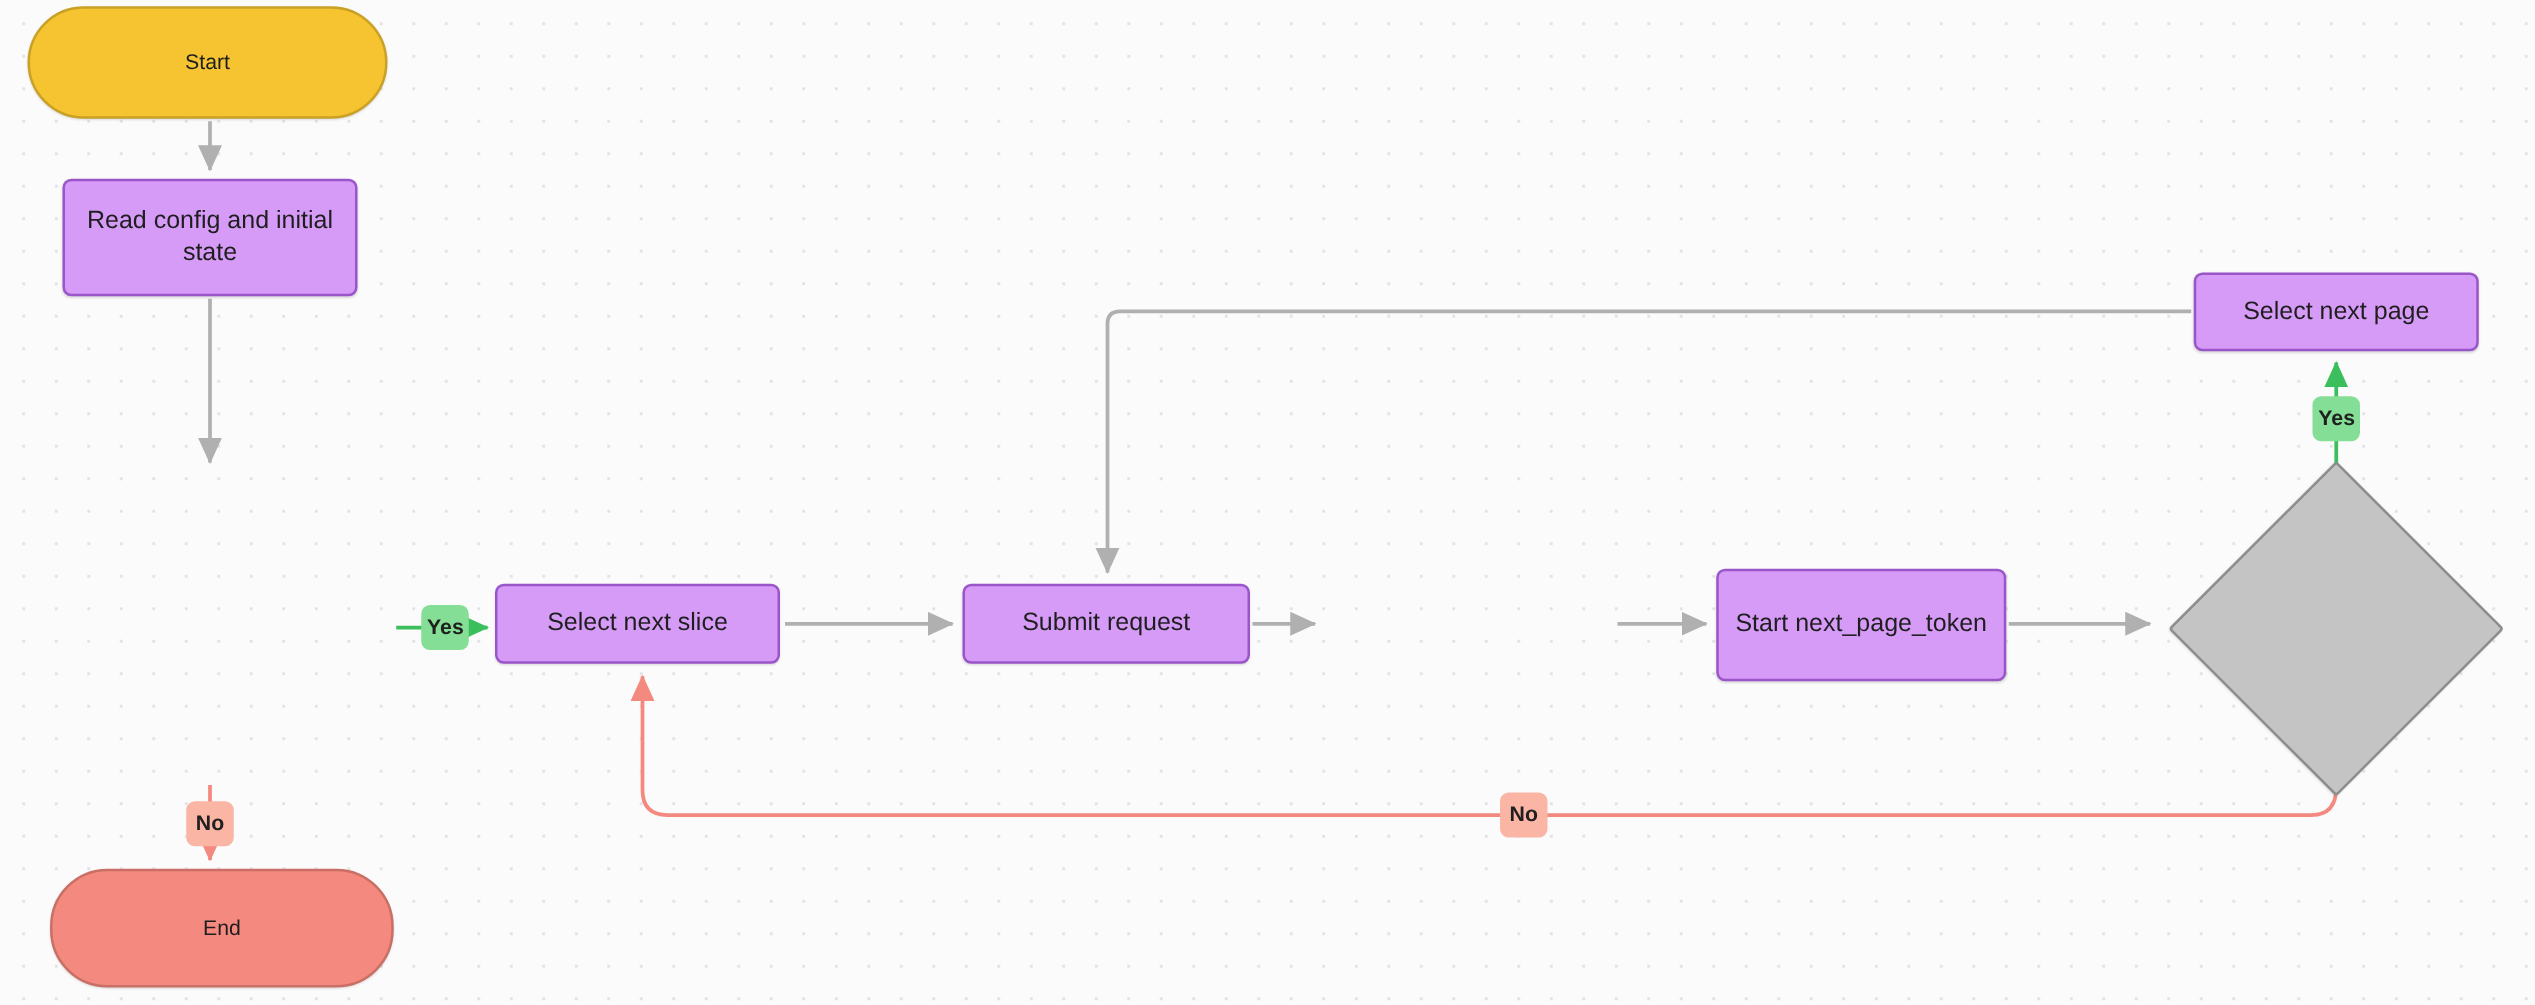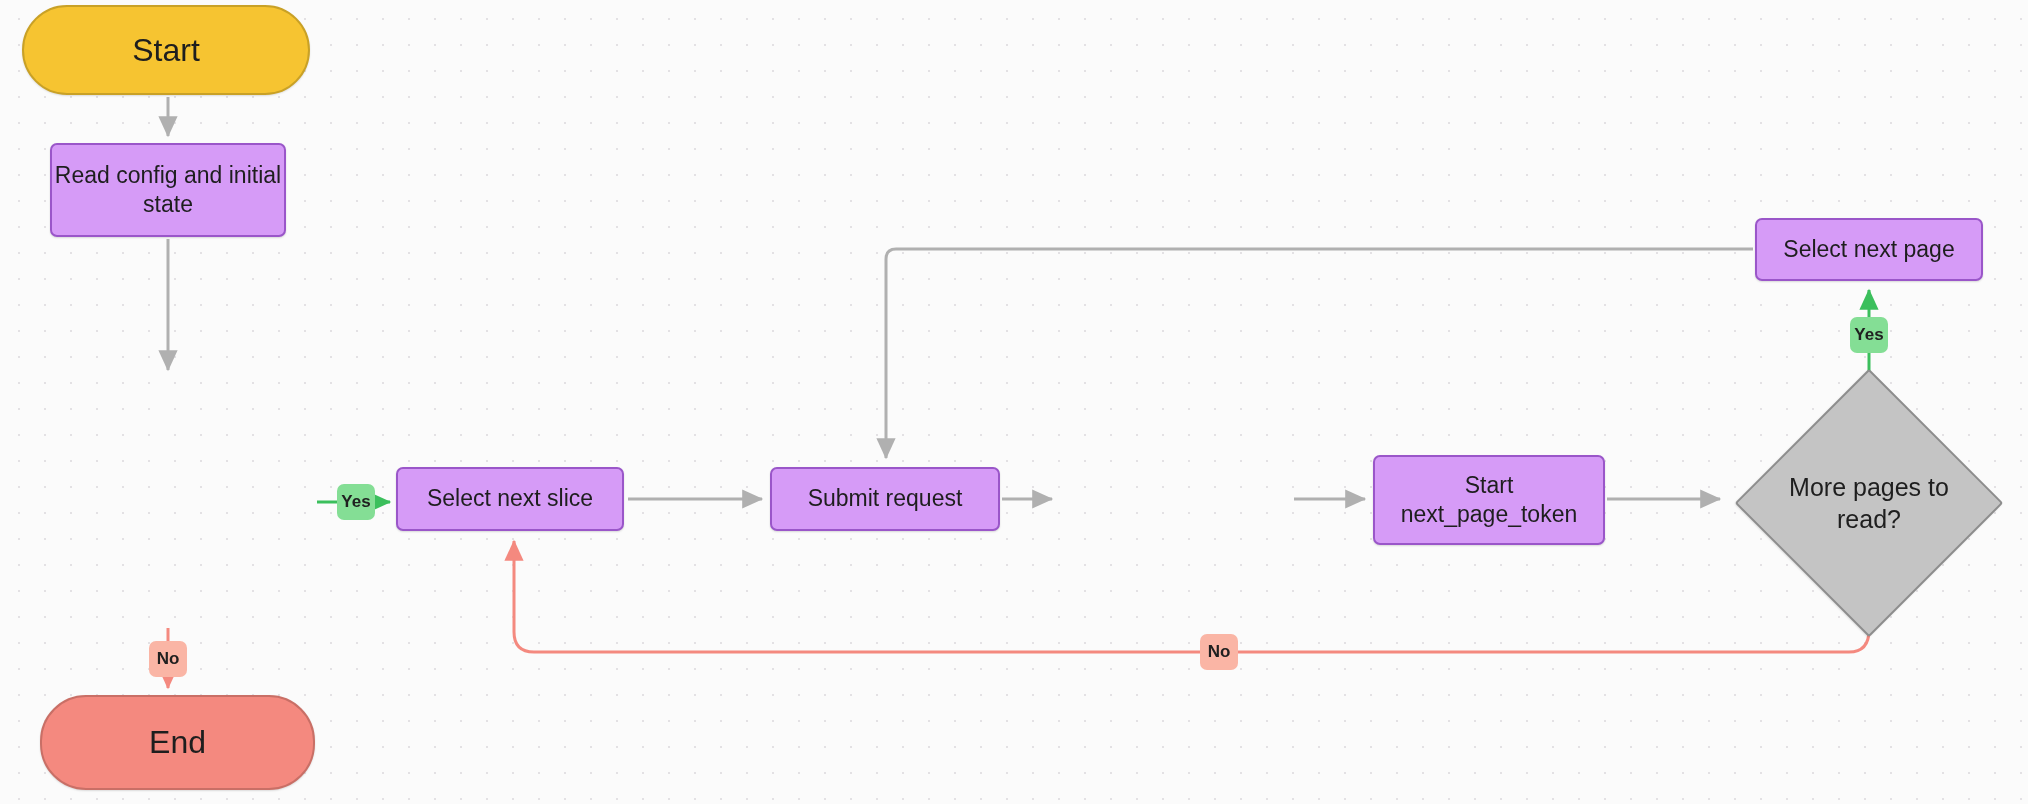--- a/index.html
+++ b/index.html
@@ -23,31 +23,31 @@
     display:flex;align-items:center;justify-content:center;
     text-align:center;
     color:#1e1e1e;
     line-height:1.28;
     z-index:3;
   }
 
   .node-terminal{
     border-radius:46px;
     border:2px solid rgba(0,0,0,.30);
-    font-size:32px;
+    font-size:17px;
     box-shadow:0 1px 2px rgba(0,0,0,.13);
   }
   .node-start{background:#F6C431;border-color:#c9a126;}
   .node-end{background:#F4897F;border-color:#c96f66;}
 
   .node-process{
     background:#D69BF7;
     border:2px solid #9a56c9;
     border-radius:7px;
-    font-size:23px;
+    font-size:20px;
     box-shadow:0 1px 2px rgba(0,0,0,.14);
   }
 
   .node-decision{
     background:transparent;
     border:none;
     font-size:25px;
   }
   .node-decision .dia-shape{
     position:absolute;left:0;top:0;width:100%;height:100%;
@@ -64,21 +64,21 @@
     position:absolute;
     z-index:4;
     display:flex;align-items:center;justify-content:center;
     border-radius:7px;
     font-size:17px;
     font-weight:600;
     color:#202020;
     box-sizing:border-box;
     padding:0 4px;
   }
-  .lbl-yes{background:#84DE95;}
+  .lbl-yes{background:#84DE95;justify-content:flex-end;}
   .lbl-no{background:#FAB5A5;}
 </style>
 </head>
 <body>
 
 <div id="canvas">
 
   <svg id="edges" viewBox="0 0 2028 804" xmlns="http://www.w3.org/2000/svg">
     <defs>
       <marker id="ah-gray" markerWidth="9" markerHeight="9" refX="6.6" refY="3.2" orient="auto" markerUnits="strokeWidth">
@@ -147,21 +147,20 @@
     <span>Submit request</span>
   </div>
 
 
   <div class="node node-process" style="left:1373px;top:455px;width:232px;height:90px;">
     <span>Start next_page_token</span>
   </div>
 
   <div class="node node-decision" style="left:1774px;top:408px;width:190px;height:190px;">
     <span class="dia-shape"></span>
-    <span class="dia-label" style="width:215px;">More pages to read?</span>
   </div>
 
   <div class="node node-process" style="left:1755px;top:218px;width:228px;height:63px;">
     <span>Select next page</span>
   </div>
 
   <div class="edge-label lbl-yes" style="left:337px;top:484px;width:38px;height:36px;">
     <span>Yes</span>
   </div>
 

